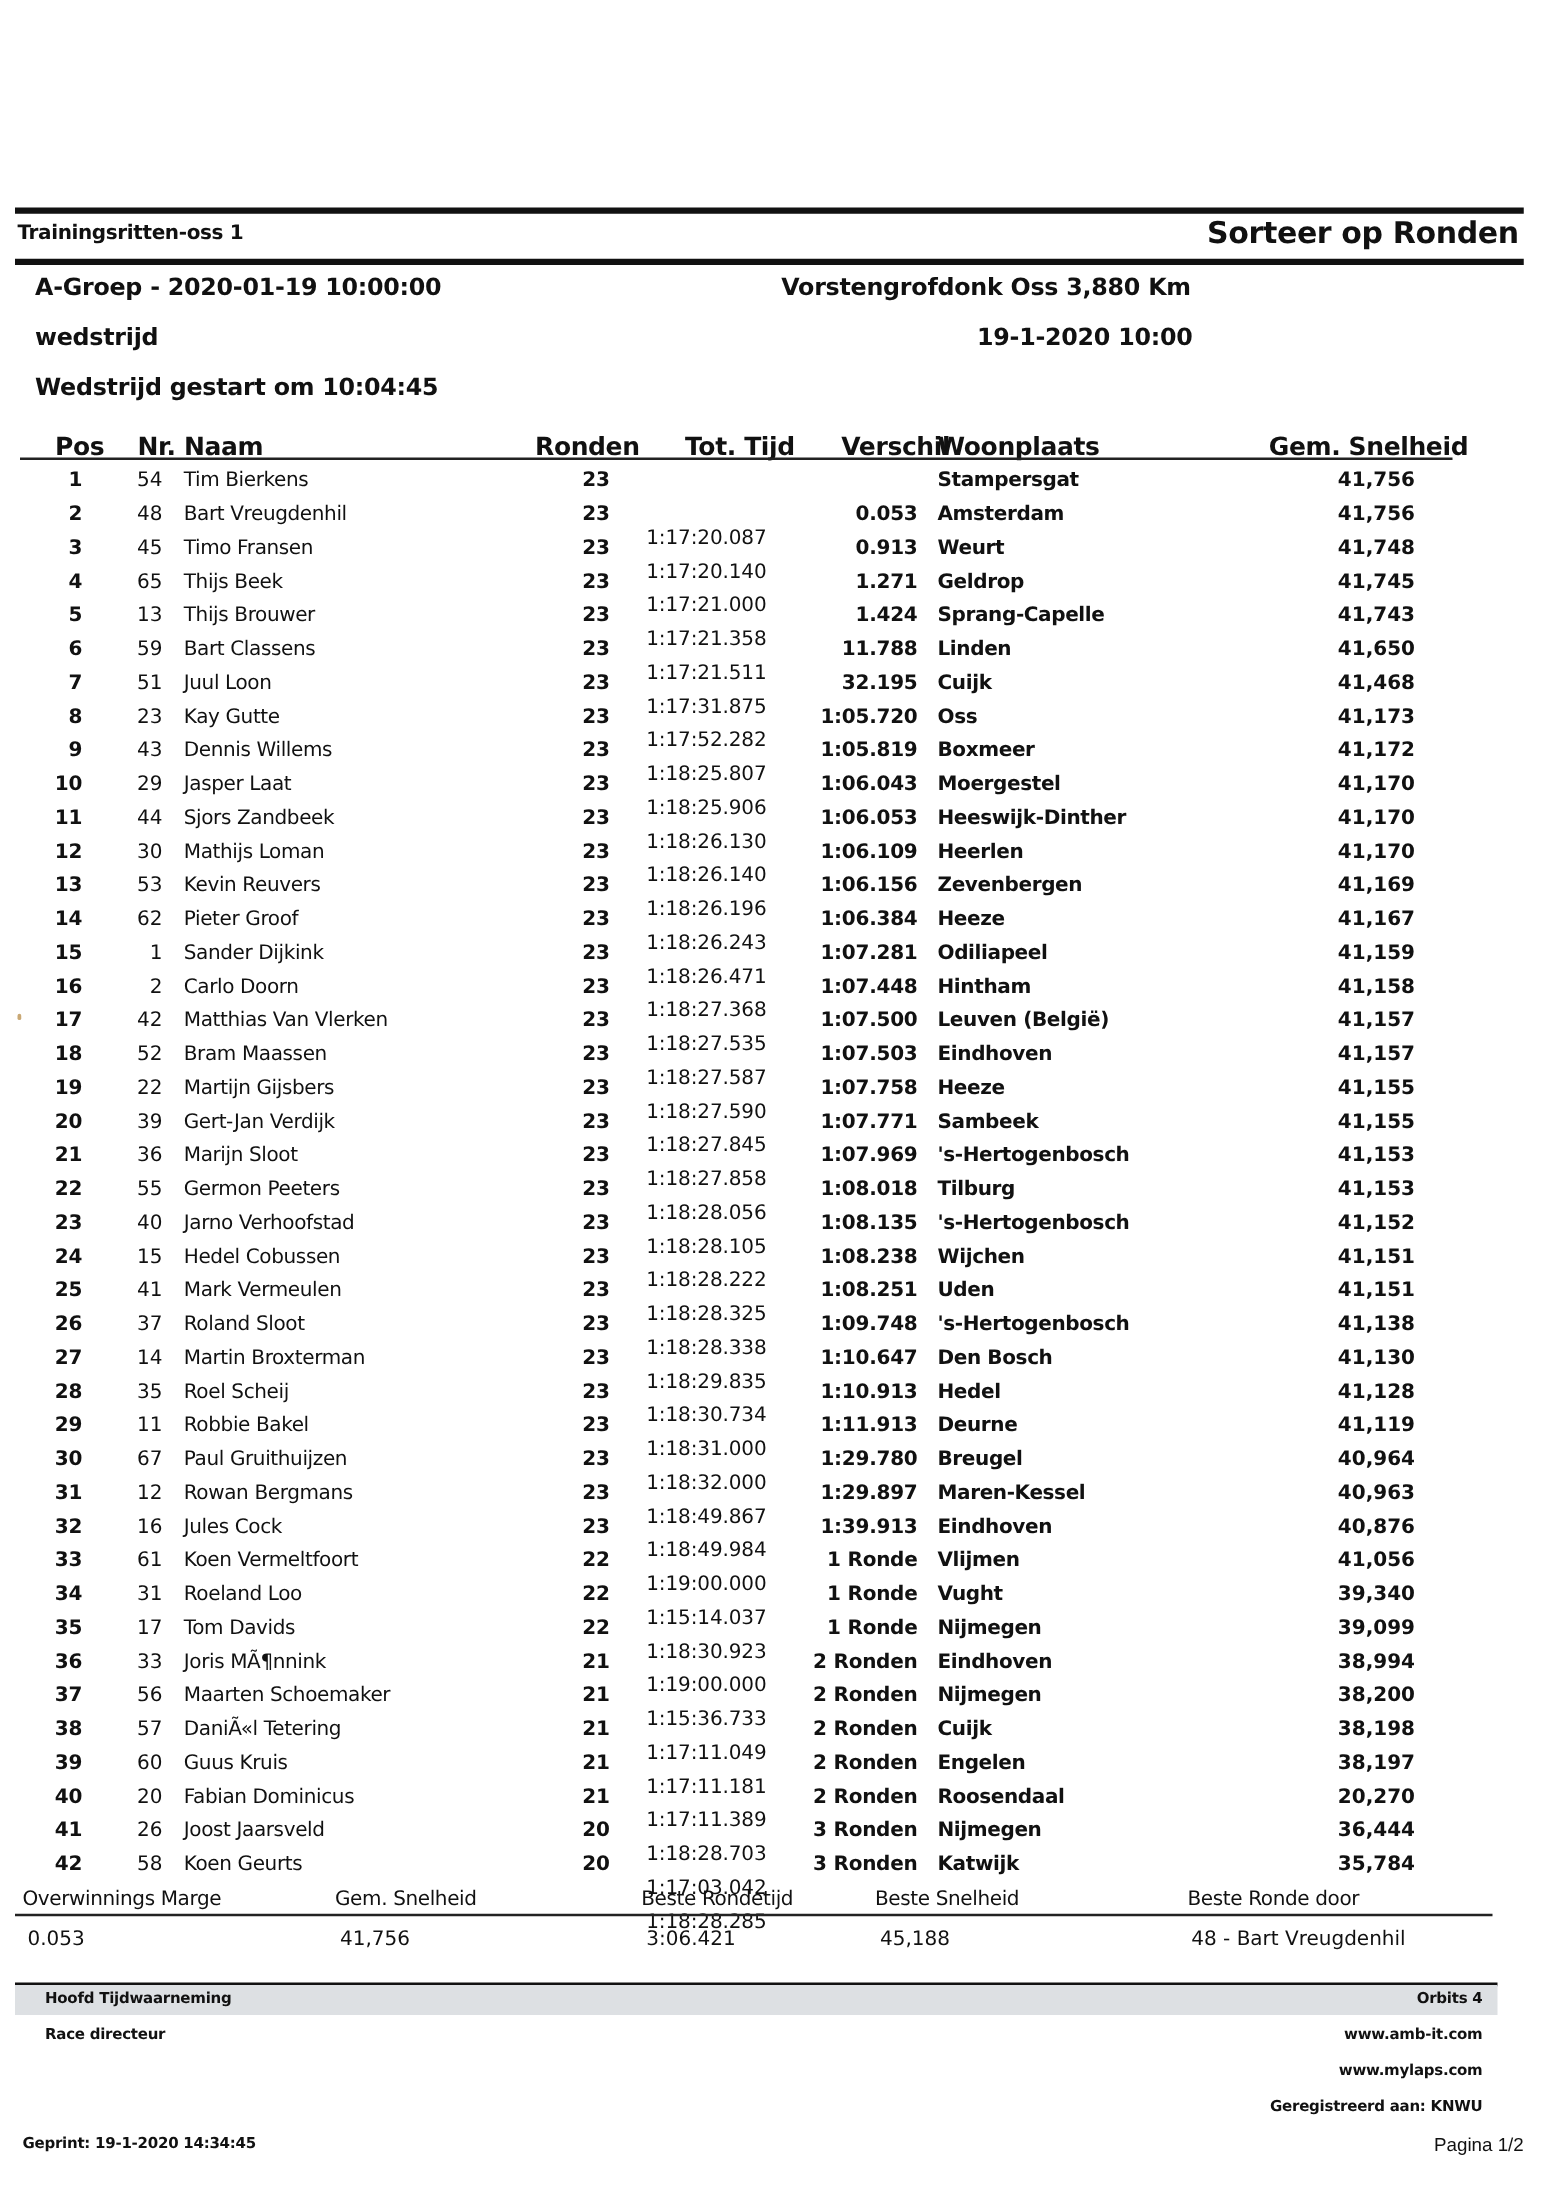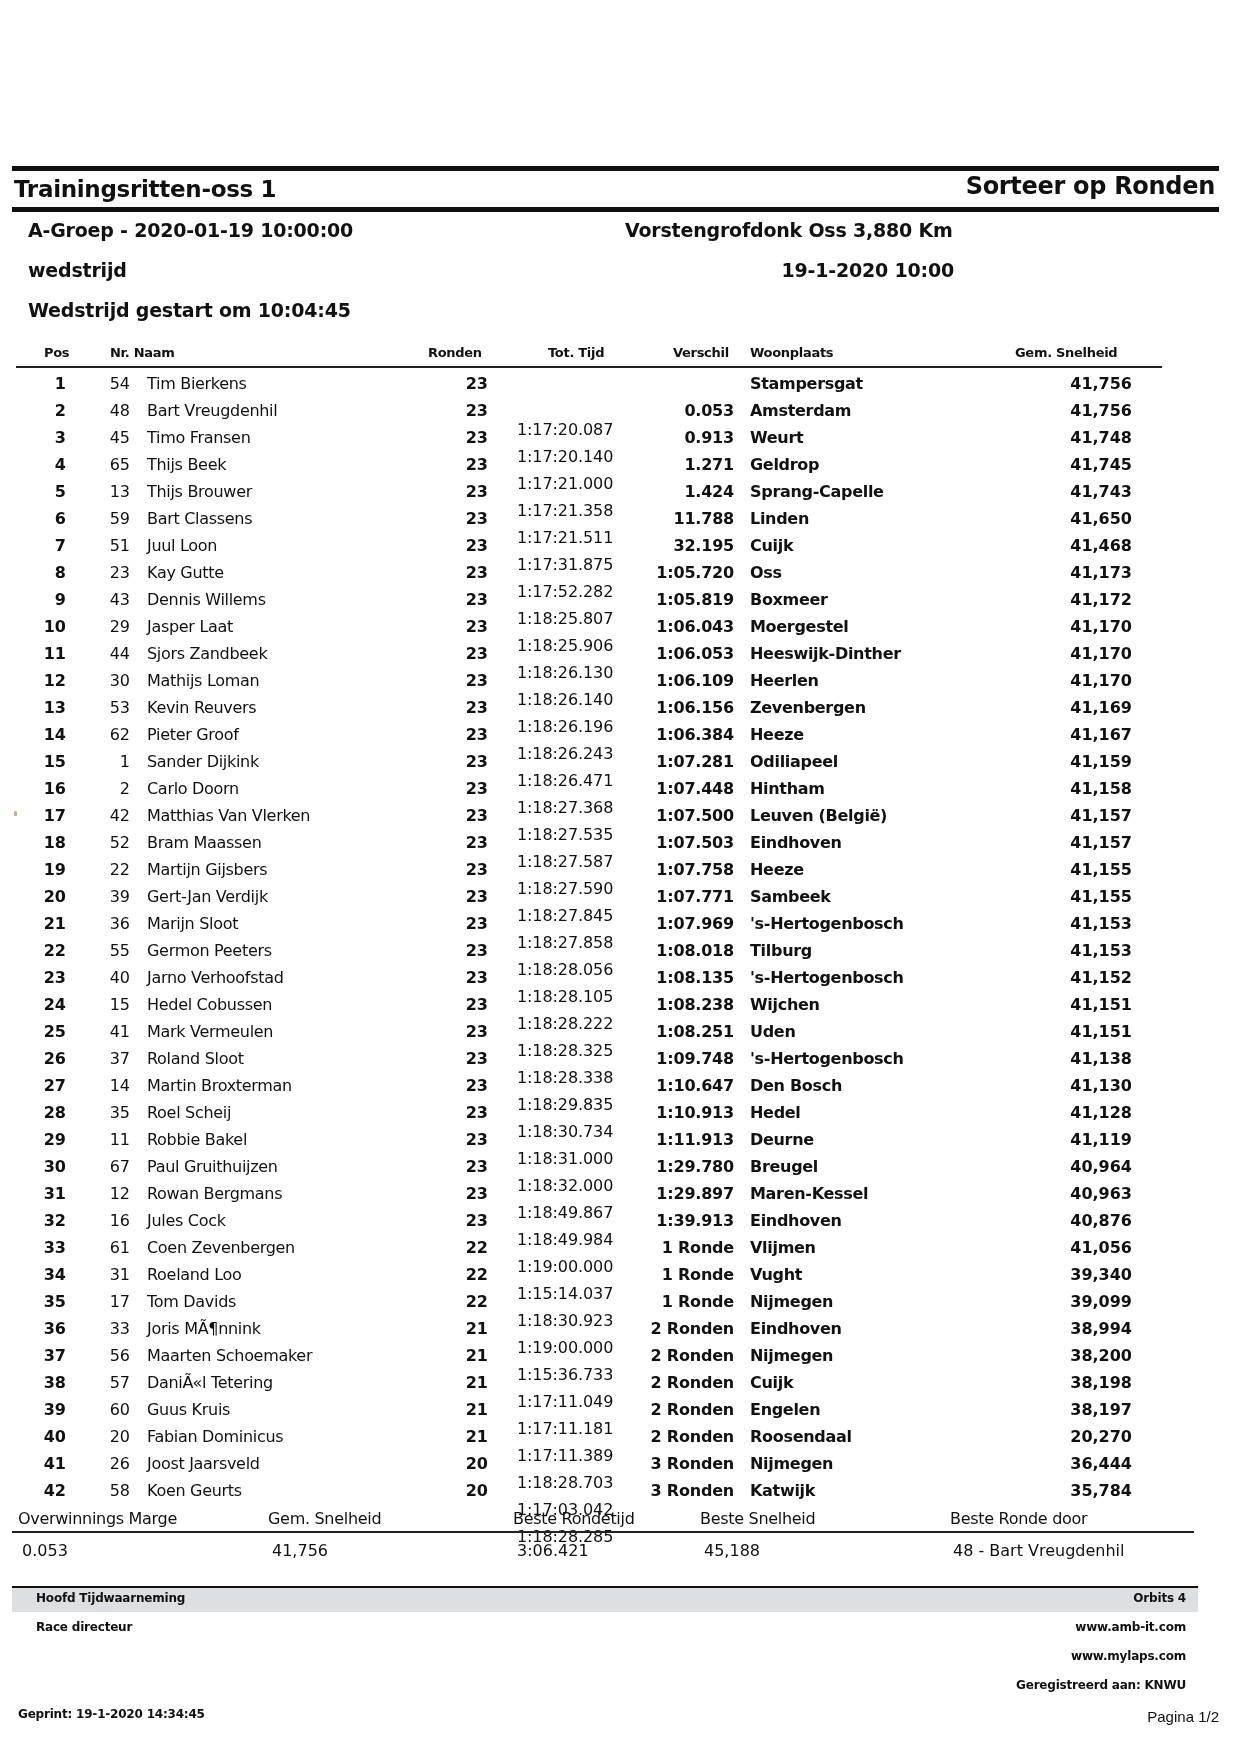--- a/index.html
+++ b/index.html
@@ -1,24 +1,24 @@
 <!DOCTYPE html>
 <html><head>
 <meta charset="utf-8">
 <style>
   html, body { margin: 0; padding: 0; background: #ffffff; }
   body { width: 1239px; height: 1750px; position: relative; overflow: hidden; font-family: "DejaVu Sans", sans-serif; color: #111; }
   .abs { position: absolute; }
   .rule-thick { position: absolute; left: 12px; width: 1207px; height: 5px; background: #111; }
   .rule-med { position: absolute; height: 3px; background: #111; }
   .rule-thin { position: absolute; height: 2px; background: #222; }
-  .title { left: 14px; top: 176px; font-size: 23px; font-weight: bold; letter-spacing: -0.3px; }
+  .title { left: 14px; top: 176px; font-size: 16px; font-weight: bold; letter-spacing: -0.3px; }
   .sort { right: 24px; top: 172px; font-size: 24px; font-weight: bold; letter-spacing: -0.3px; }
   .hdr { font-size: 19px; font-weight: bold; letter-spacing: -0.2px; }
-  .colhdr { position: absolute; top: 345px; font-size: 13px; font-weight: bold; letter-spacing: -0.3px; }
+  .colhdr { position: absolute; top: 345px; font-size: 20px; font-weight: bold; letter-spacing: -0.3px; }
   #rows { position: absolute; left: 0; top: 372px; width: 1239px; }
   .row { position: relative; height: 27px; font-size: 16px; }
   .row span { position: absolute; top: 2px; white-space: nowrap; }
   .c-pos { left: 30px; width: 36px; text-align: right; font-weight: bold; }
   .c-nr { left: 94px; width: 36px; text-align: right; }
   .c-name { left: 147px; letter-spacing: -0.3px; }
   .c-ronden { left: 440px; width: 48px; text-align: right; font-weight: bold; }
   .c-time { left: 517px; letter-spacing: -0.1px; margin-top: 46px; }
   .c-diff { left: 630px; width: 104px; text-align: right; font-weight: bold; letter-spacing: -0.2px; }
   .c-city { left: 750px; font-weight: bold; letter-spacing: -0.3px; }
@@ -371,21 +371,21 @@
       <span class="c-name">Jules Cock</span>
       <span class="c-ronden">23</span>
       <span class="c-time">1:19:00.000</span>
       <span class="c-diff">1:39.913</span>
       <span class="c-city">Eindhoven</span>
       <span class="c-speed">40,876</span>
     </div>
     <div class="row">
       <span class="c-pos">33</span>
       <span class="c-nr">61</span>
-      <span class="c-name">Coen Zevenbergen</span>
+      <span class="c-name">Koen Vermeltfoort</span>
       <span class="c-ronden">22</span>
       <span class="c-time">1:15:14.037</span>
       <span class="c-diff">1 Ronde</span>
       <span class="c-city">Vlijmen</span>
       <span class="c-speed">41,056</span>
     </div>
     <div class="row">
       <span class="c-pos">34</span>
       <span class="c-nr">31</span>
       <span class="c-name">Roeland Loo</span>

